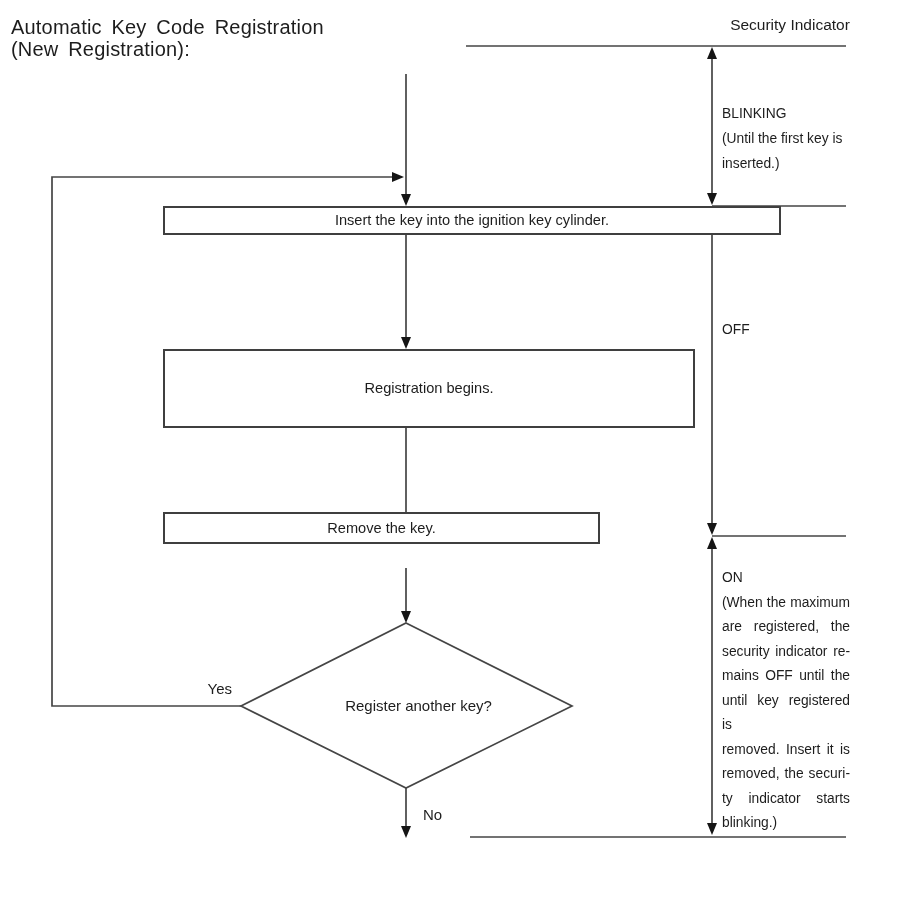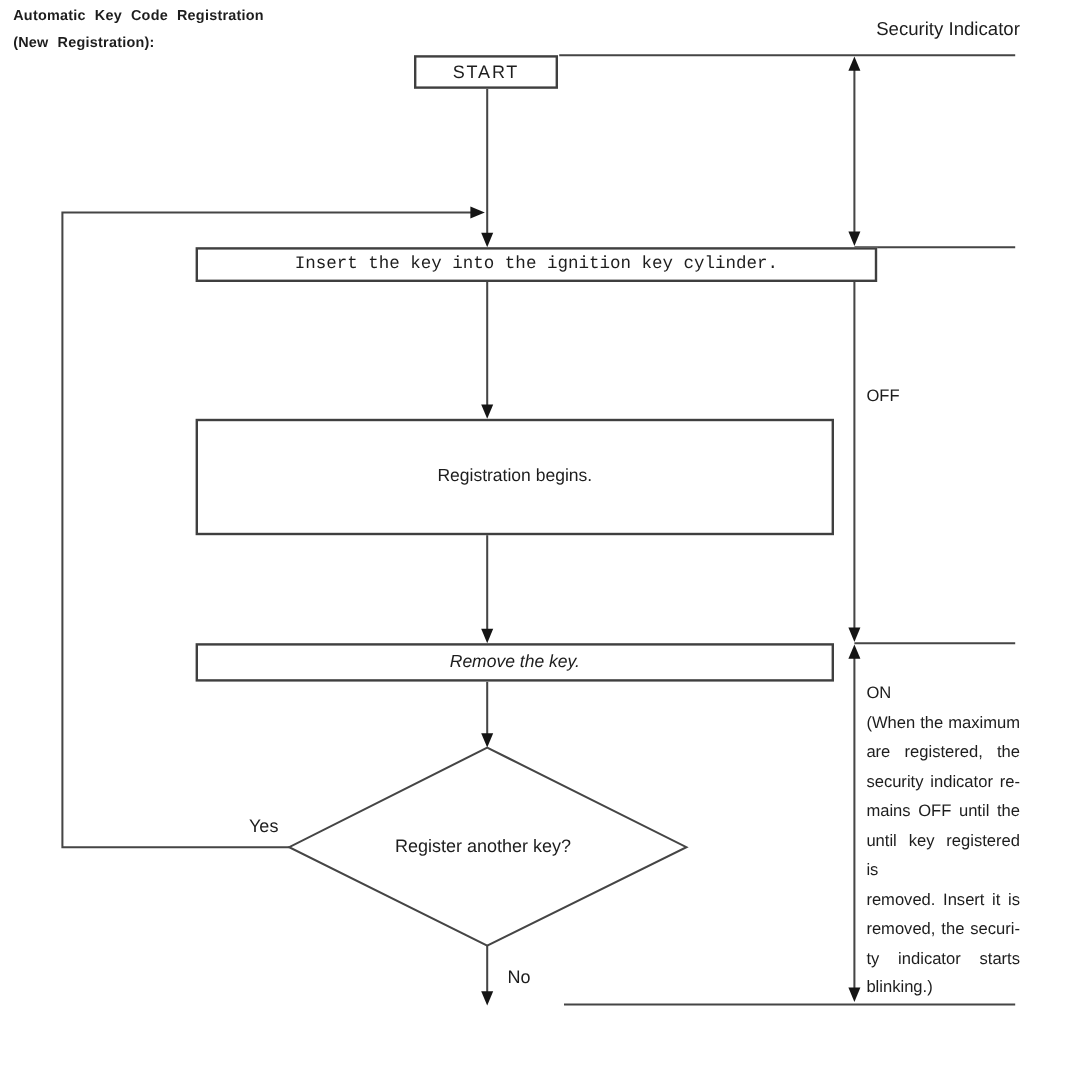--- a/index.html
+++ b/index.html
@@ -19,44 +19,44 @@
   }
   .abs{position:absolute;}
   svg.connectors{position:absolute;left:0;top:0;width:901px;height:900px;}
   svg.connectors line, svg.connectors polyline, svg.connectors polygon.outline{
     stroke:var(--line);stroke-width:1.7;fill:none;
   }
   svg.connectors polygon.head{fill:var(--arrow);stroke:none;}
   svg.connectors polygon.diamond{fill:var(--bg);stroke:var(--line);stroke-width:1.7;}
 
   .page-title{
-    left:11px;top:2px;width:330px;
-    font-size:12px;font-weight:bold;line-height:22px;
+    left:11px;top:16px;width:330px;
+    font-size:20px;font-weight:normal;line-height:22px;
     word-spacing:4px;letter-spacing:.2px;
   }
   .sec-header{
     left:712px;top:16px;width:156px;
     font-size:15.5px;text-align:center;white-space:nowrap;
   }
   .node{
     background:var(--bg);
     border:2px solid #3f3f3f;
     display:flex;flex-direction:column;
     align-items:center;justify-content:center;
     text-align:center;
     font-size:14.6px;line-height:27px;
     box-sizing:border-box;
   }
   .node-start{left:345px;top:46px;width:120px;height:28px;letter-spacing:1.5px;font-size:15px;}
   .node-end{left:346px;top:840px;width:121px;height:28px;letter-spacing:1.5px;font-size:15px;}
-  .node-step1{left:163px;top:206px;width:568px;height:29px;font-family:Liberation Mono, monospace;}
-  .node-step2{left:163px;top:349px;width:532px;height:97px;}
-  .node-step3{left:163px;top:536px;width:532px;height:32px;font-style:italic;}
+  .node-step1{left:163px;top:206px;width:618px;height:29px;}
+  .node-step2{left:163px;top:349px;width:532px;height:79px;}
+  .node-step3{left:163px;top:512px;width:437px;height:32px;}
   .decision-text{
-    left:252px;top:697px;width:301px;
+    left:268px;top:697px;width:301px;
     text-align:center;font-size:15px;
   }
   .yes-label{left:160px;top:680px;width:72px;text-align:right;font-size:15px;}
   .no-label{left:423px;top:790px;font-size:15px;margin-top:16px;}
 
   .state-block{width:128px;font-size:13.8px;}
   .state-blinking{left:722px;top:101px;line-height:25px;}
   .state-off{left:722px;top:317px;line-height:26px;}
   .state-on{left:722px;top:566px;line-height:24.5px;}
   .state-block .j{text-align:justify;text-align-last:justify;}
@@ -110,35 +110,39 @@
     </g>
   </svg>
 
   <div class="abs page-title">
     <div>Automatic Key Code Registration</div>
     <div>(New Registration):</div>
   </div>
 
   <div class="abs sec-header">Security Indicator</div>
 
-  <div class="abs node node-start">START</div>
 
   <div class="abs node node-step1">Insert the key into the ignition key cylinder.</div>
 
   <div class="abs node node-step2">
     <div>Registration begins.</div>
   </div>
 
   <div class="abs node node-step3">Remove the key.</div>
 
   <div class="abs decision-text">Register another key?</div>
   <div class="abs yes-label">Yes</div>
   <div class="abs no-label">No</div>
 
 
+  <div class="abs state-block state-blinking">
+    <div>BLINKING</div>
+    <div>(Until the first key is</div>
+    <div>inserted.)</div>
+  </div>
 
   <div class="abs state-block state-off">
     <div>OFF</div>
   </div>
 
   <div class="abs state-block state-on">
     <div>ON</div>
     <div class="j">(When the maximum</div>
     <div class="j">are registered, the</div>
     <div class="j">security indicator re-</div>

